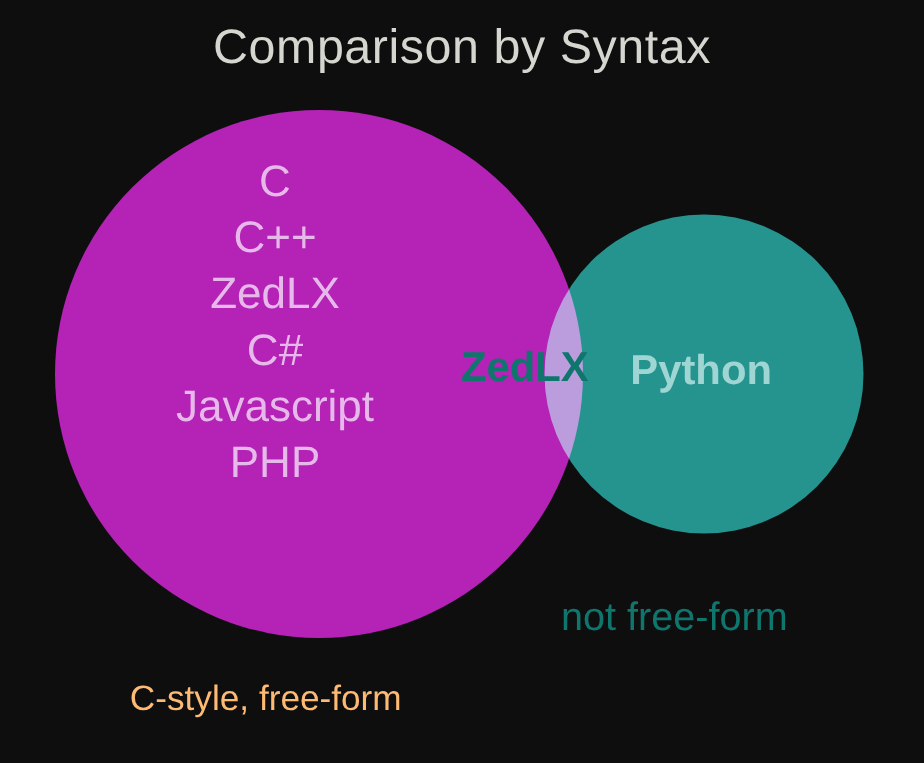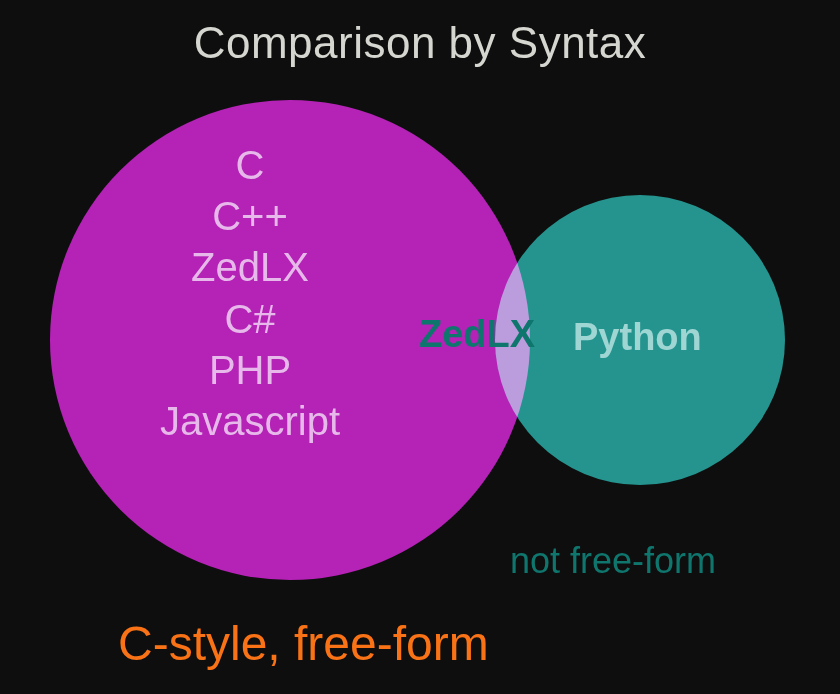--- a/index.html
+++ b/index.html
@@ -73,22 +73,22 @@
     left: 573px;
     top: 316px;
     color: #9fd6d4;
     font-size: 38px;
     font-weight: 700;
   }
   .caption-left {
     position: absolute;
     left: 118px;
     top: 616px;
-    color: #f97316;
-    font-size: 48px;
+    color: #fdba74;
+    font-size: 32px;
     font-weight: 300;
   }
   .caption-right {
     position: absolute;
     left: 510px;
     top: 540px;
     color: #0f766e;
     font-size: 36px;
     font-weight: 300;
   }
@@ -101,22 +101,22 @@
   <div class="title">Comparison by Syntax</div>
 
   <div class="circle circle-left"></div>
   <div class="circle circle-right"></div>
 
   <div class="left-list">
     <div>C</div>
     <div>C++</div>
     <div>ZedLX</div>
     <div>C#</div>
+    <div>Javascript</div>
     <div>PHP</div>
-    <div>Javascript</div>
   </div>
 
   <div class="intersection-label">ZedLX</div>
 
   <div class="right-label">Python</div>
 
   <div class="caption-right">not free-form</div>
   <div class="caption-left">C-style, free-form</div>
 
 </div>

